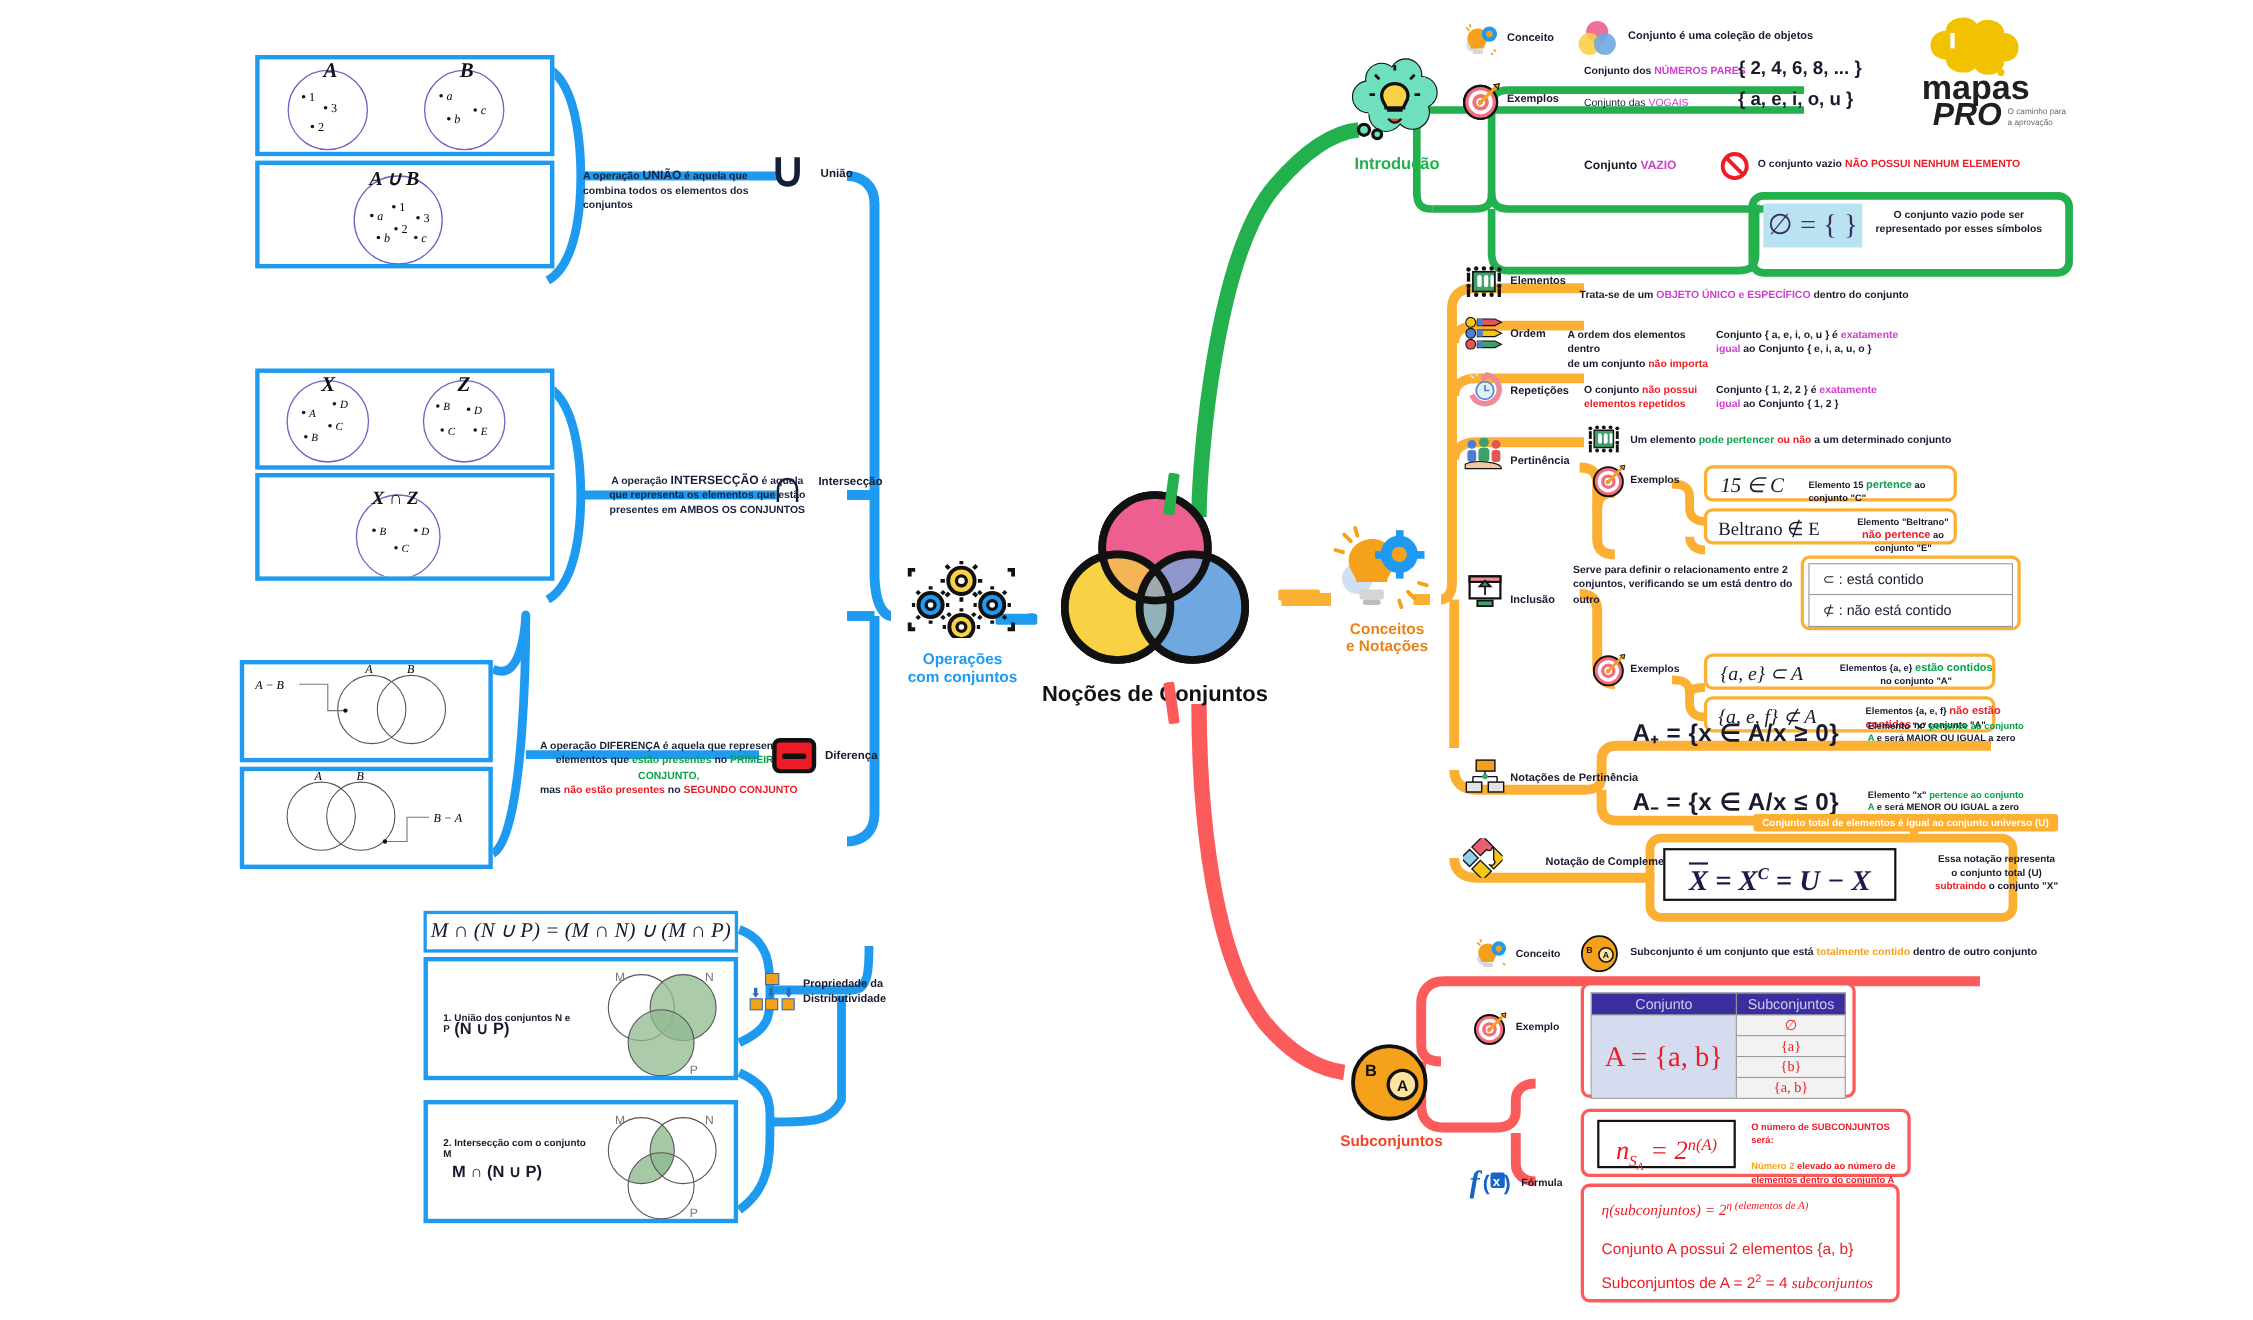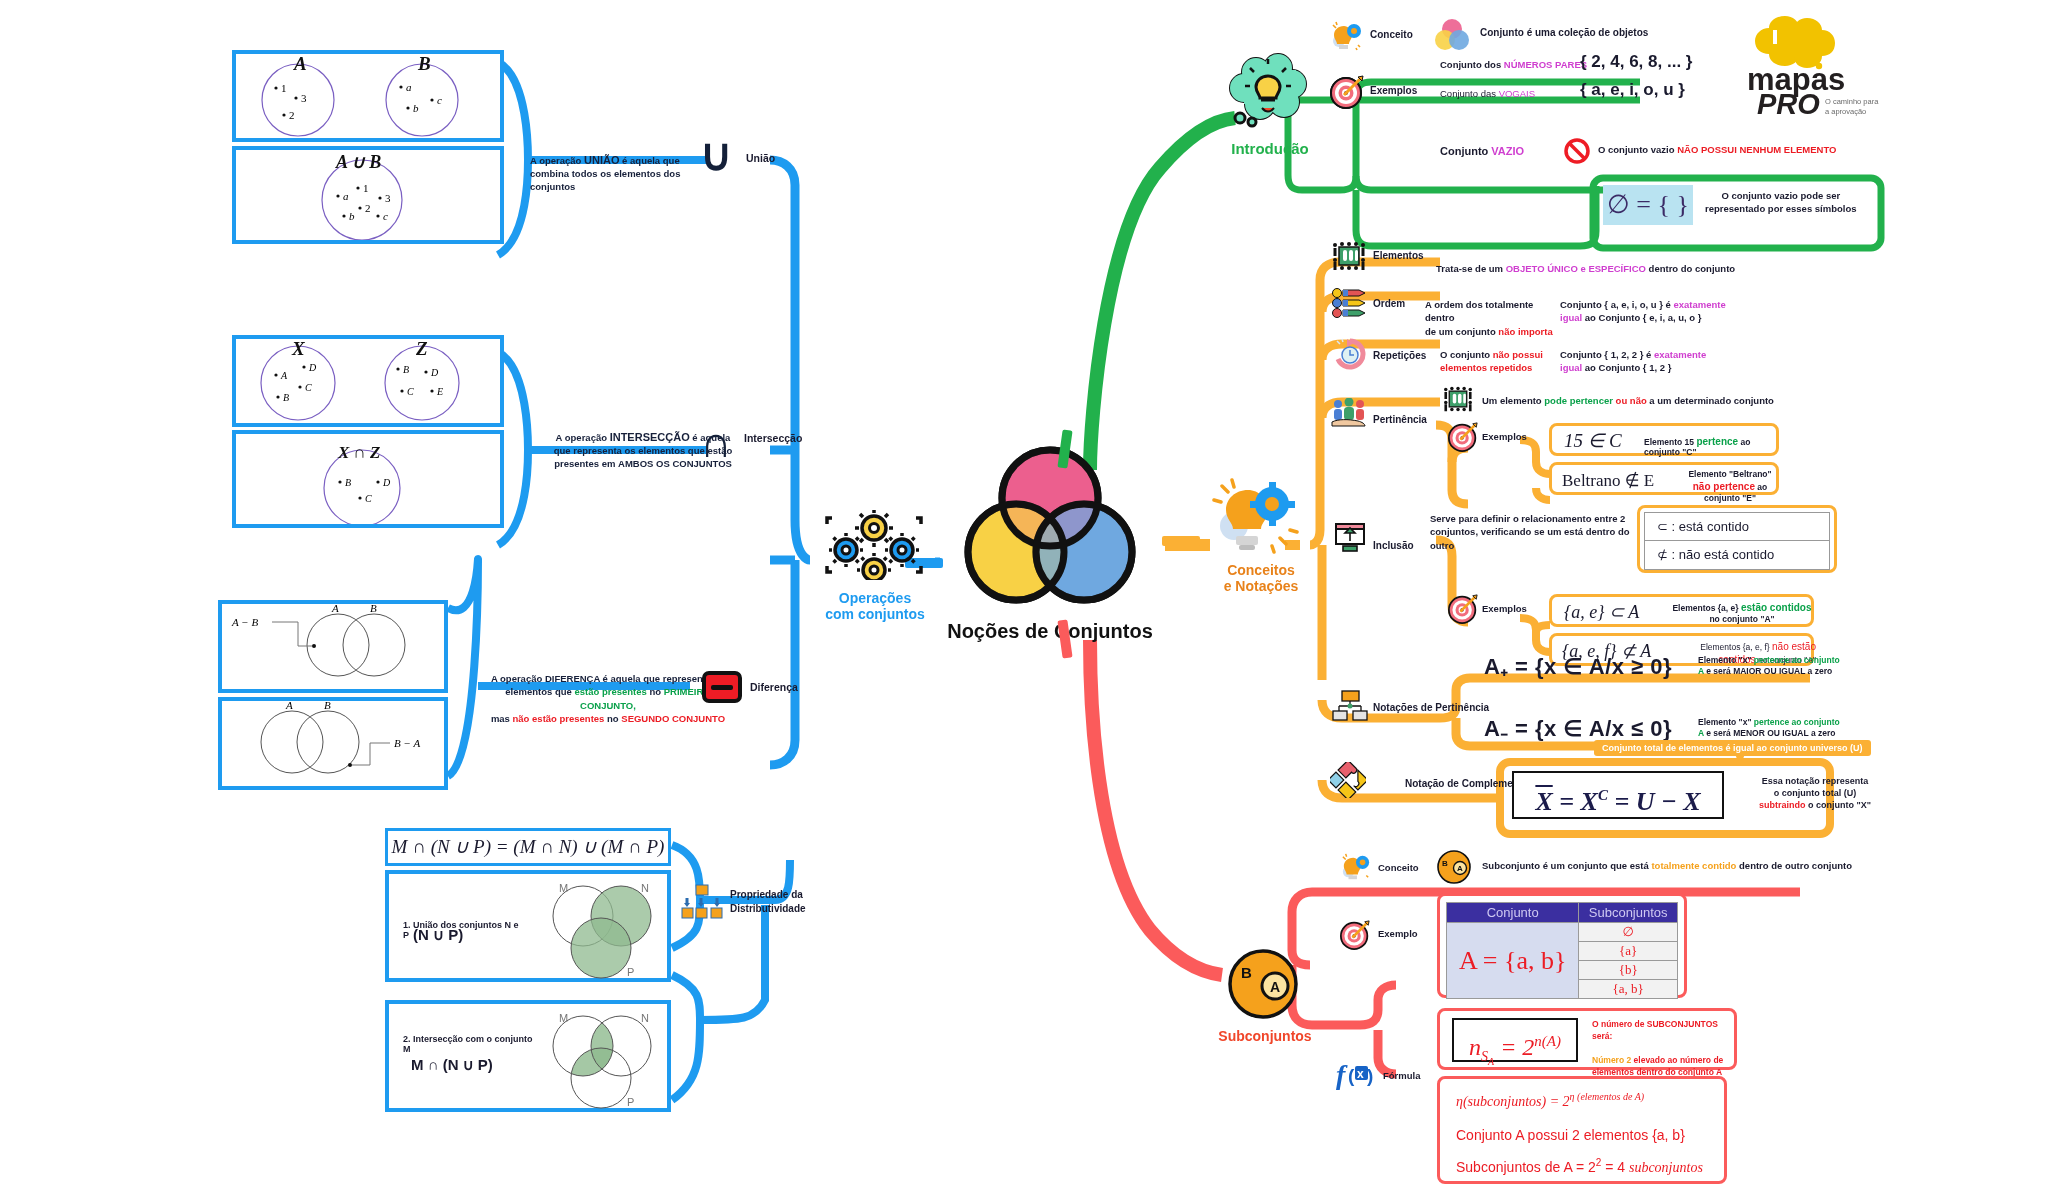--- a/index.html
+++ b/index.html
@@ -524,21 +524,21 @@
       <path d="M11 2 h16 l6 3 l-6 3 h-16z" fill="#e35454" stroke="#111" stroke-width="1"></path>
       <path d="M11 12 h16 l6 3 l-6 3 h-16z" fill="#f5c518" stroke="#111" stroke-width="1"></path>
       <path d="M11 22 h16 l6 3 l-6 3 h-16z" fill="#3ea06a" stroke="#111" stroke-width="1"></path>
       <rect x="11" y="2" width="5" height="6" fill="#4a7fd4"></rect>
         <rect x="11" y="12" width="5" height="6" fill="#4a7fd4"></rect>
         <rect x="11" y="22" width="5" height="6" fill="#4a7fd4"></rect>
     </svg>
   </div>
   <div class="abs" style="left:1373px;top:298px;font-size:10px;font-weight:700;">Ordem</div>
   <div class="abs" style="left:1425px;top:298px;font-size:9.5px;font-weight:700;line-height:1.4;width:135px;">
-    <span>A ordem dos totalmente dentro</span><br>
+    <span>A ordem dos elementos dentro</span><br>
     <span>de um conjunto </span><span class="red">não importa</span>
   </div>
   <div class="abs" style="left:1560px;top:298px;font-size:9.5px;font-weight:700;line-height:1.4;width:180px;">
     <span>Conjunto { a, e, i, o, u } é </span><span class="pink">exatamente</span><br>
     <span class="pink">igual</span><span> ao Conjunto { e, i, a, u, o }</span>
   </div>
 
   <div class="abs" style="left:1334px;top:338px;width:32px;height:32px;">
     <svg width="32" height="32" viewBox="0 0 32 32">
       <path d="M16 3 a13 13 0 1 1 -12 18" fill="none" stroke="#f08a9b" stroke-width="5"></path>
@@ -667,21 +667,21 @@
   <div class="abs" style="left:1482px;top:603px;font-size:9.5px;font-weight:700;">Exemplos</div>
 
   <div class="formulabox" style="left:1549px;top:594px;width:265px;height:33px;">
     <div class="abs mathbig" style="left:12px;top:4px;font-size:18px;">{a, e} ⊂ A</div>
     <div class="abs" style="left:120px;top:4px;font-size:8.5px;font-weight:700;width:140px;text-align:center;line-height:1.3;">
       <span>Elementos {a, e} </span><span class="green" style="font-size:10px;">estão contidos</span><br><span>no conjunto "A"</span>
     </div>
   </div>
   <div class="formulabox" style="left:1549px;top:633px;width:265px;height:33px;">
     <div class="abs mathbig" style="left:10px;top:4px;font-size:18px;">{a, e, f} ⊄ A</div>
-    <div class="abs" style="left:132px;top:4px;font-size:8.5px;font-weight:400;width:132px;text-align:right;line-height:1.3;">
+    <div class="abs" style="left:144px;top:4px;font-size:8.5px;font-weight:700;width:132px;text-align:left;line-height:1.3;">
       <span>Elementos {a, e, f} </span><span class="red" style="font-size:10px;">não estão</span><br><span class="red" style="font-size:10px;">contidos</span><span> no conjunto "A"</span>
     </div>
   </div>
 
   <div class="abs" style="left:1332px;top:690px;width:36px;height:32px;">
     <svg width="36" height="32" viewBox="0 0 36 32">
       <rect x="10" y="1" width="17" height="10" fill="#f5a11c" stroke="#111" stroke-width="1.3"></rect>
       <path d="M18 11 v5 M7 16 h22 M7 16 v5 M29 16 v5" stroke="#111" stroke-width="1.3" fill="none"></path>
       <circle cx="18" cy="16" r="2.5" fill="#3ea06a"></circle>
       <rect x="1" y="21" width="14" height="9" fill="#e4e4e4" stroke="#111" stroke-width="1.3"></rect>

